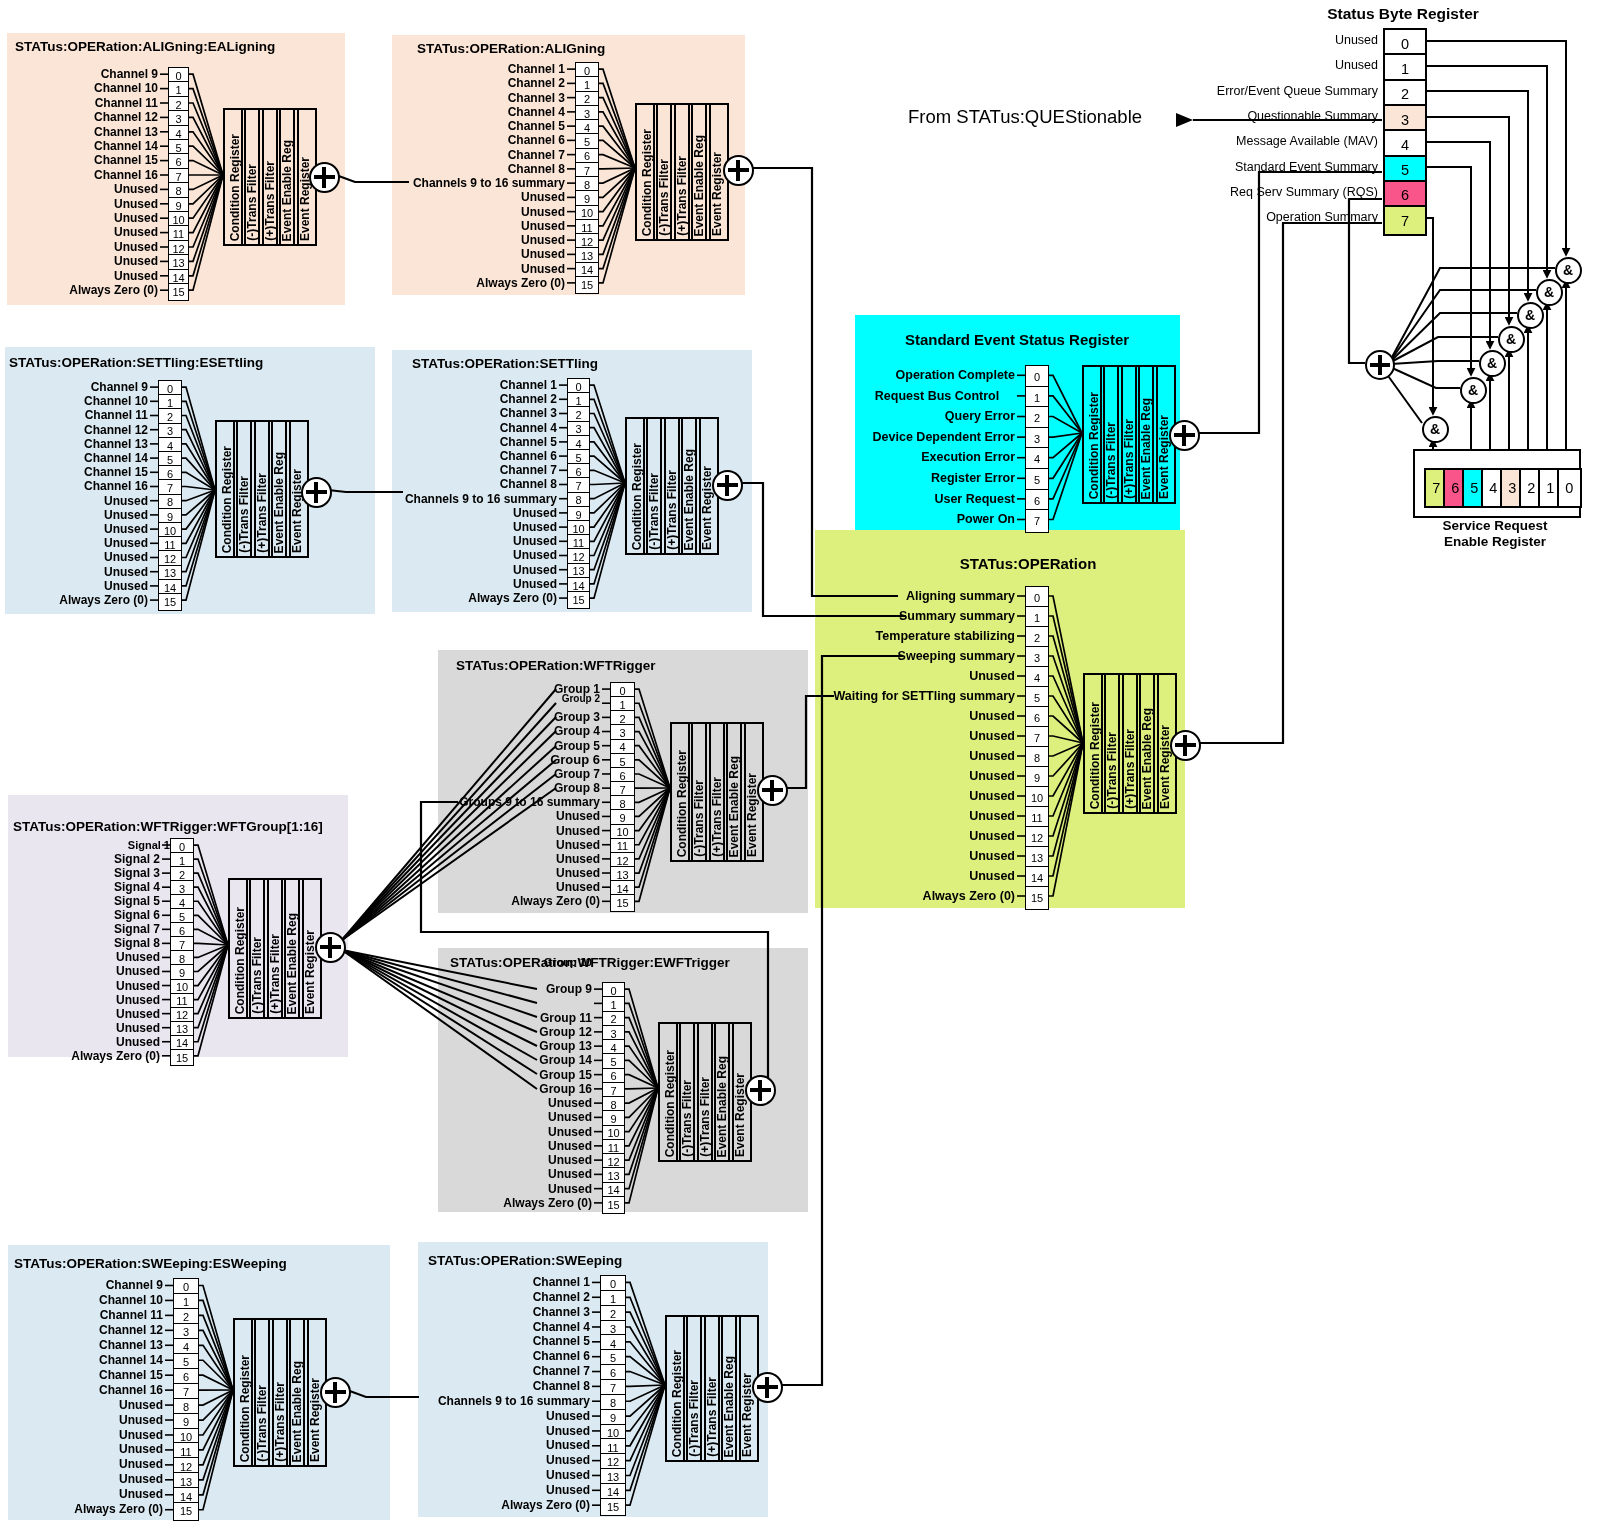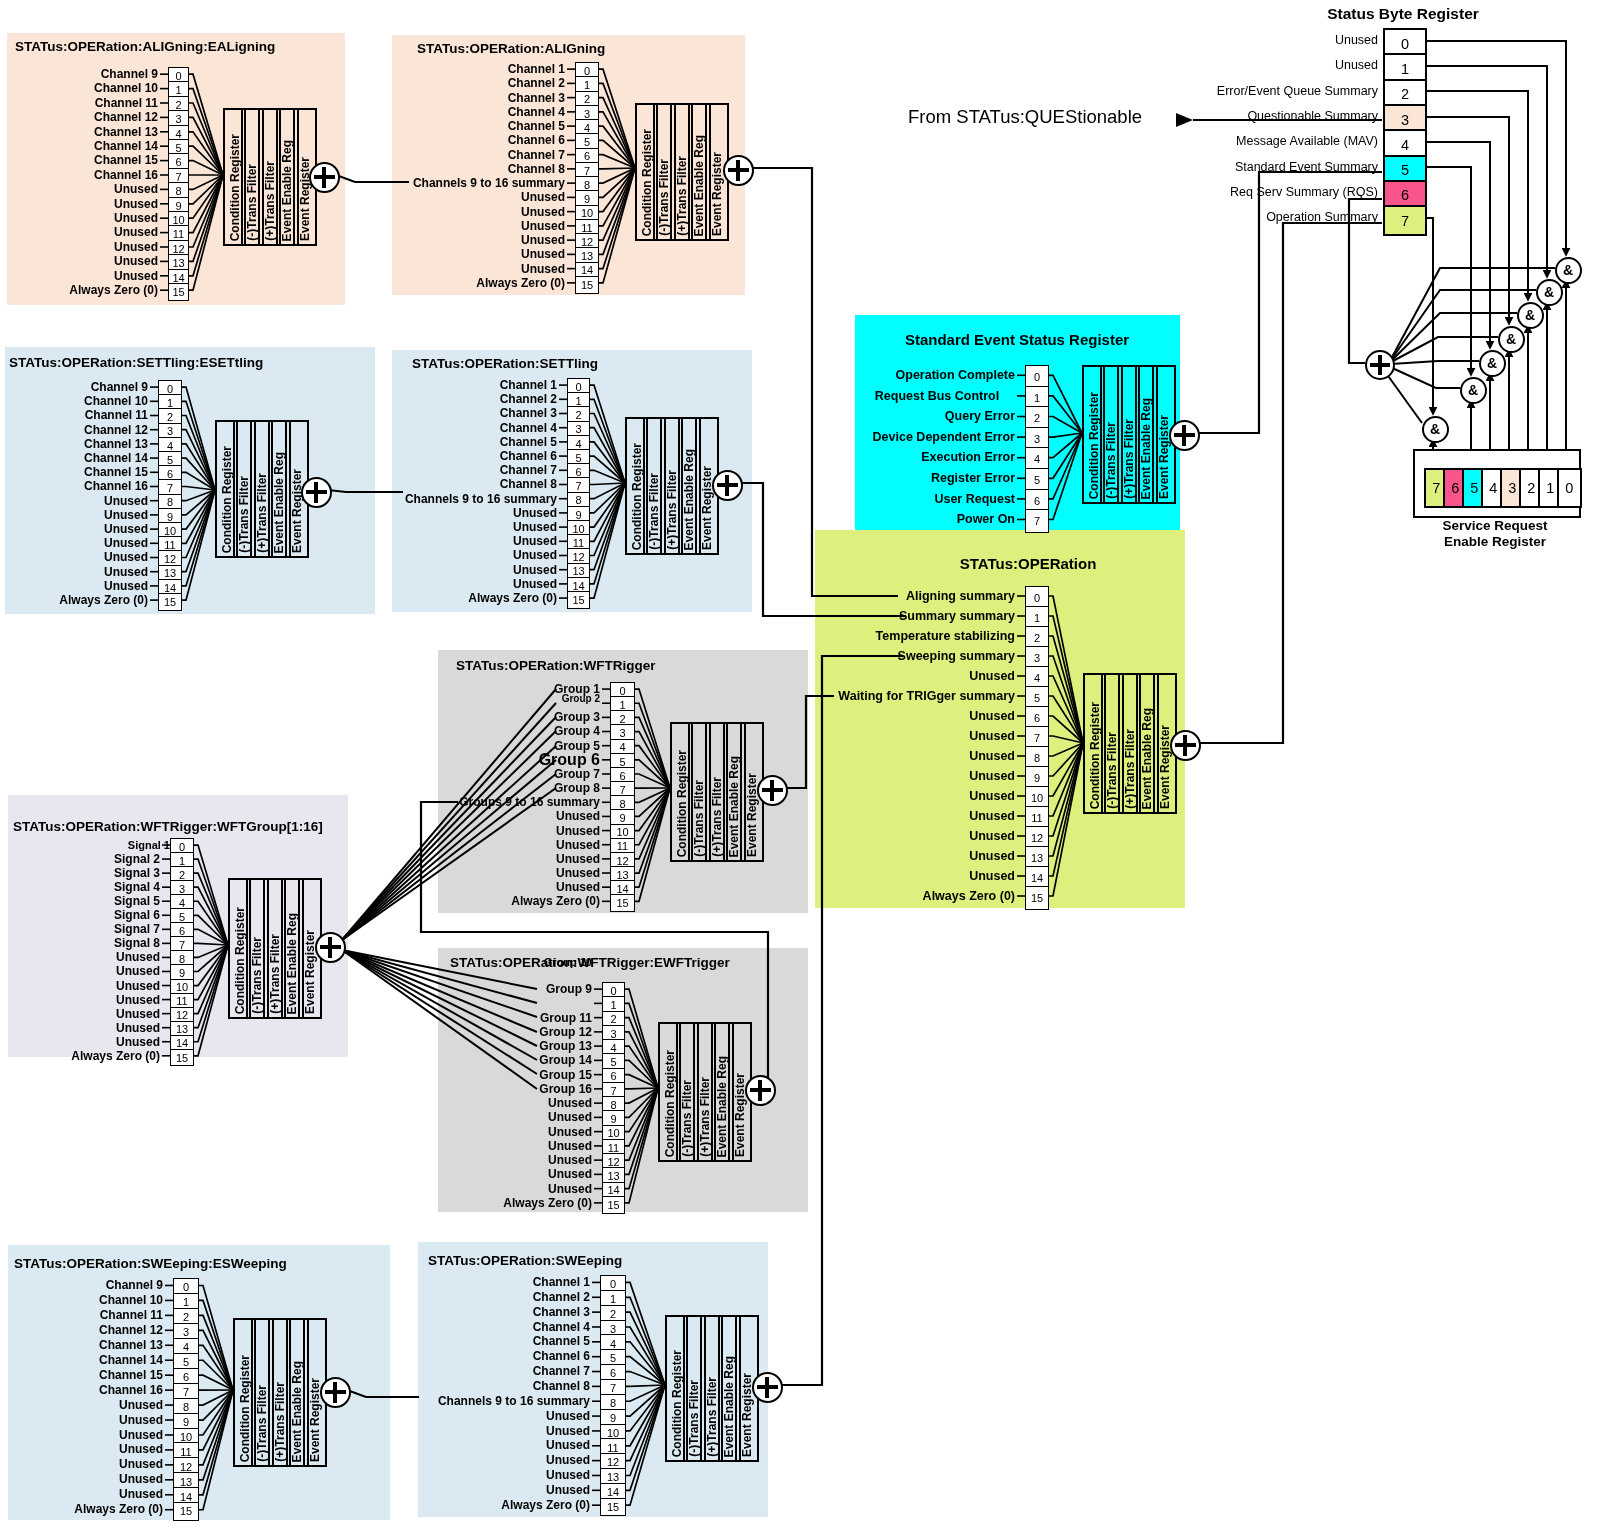--- a/index.html
+++ b/index.html
@@ -681,21 +681,21 @@
     <div class="bit-label" style="left: 819px; top: 586px; width: 196px; height: 20px; line-height: 20px; font-size: 12.5px;">Aligning summary</div>
     <div class="bit-cell" style="left: 1025px; top: 586px; width: 22px; height: 21.5px;">0</div>
     <div class="bit-label" style="left: 819px; top: 606px; width: 196px; height: 20px; line-height: 20px; font-size: 12.5px;">Summary summary</div>
     <div class="bit-cell" style="left: 1025px; top: 606px; width: 22px; height: 21.5px;">1</div>
     <div class="bit-label" style="left: 819px; top: 626px; width: 196px; height: 20px; line-height: 20px; font-size: 12.5px;">Temperature stabilizing</div>
     <div class="bit-cell" style="left: 1025px; top: 626px; width: 22px; height: 21.5px;">2</div>
     <div class="bit-label" style="left: 819px; top: 646px; width: 196px; height: 20px; line-height: 20px; font-size: 12.5px;">Sweeping summary</div>
     <div class="bit-cell" style="left: 1025px; top: 646px; width: 22px; height: 21.5px;">3</div>
     <div class="bit-label" style="left: 819px; top: 666px; width: 196px; height: 20px; line-height: 20px; font-size: 12.5px;">Unused</div>
     <div class="bit-cell" style="left: 1025px; top: 666px; width: 22px; height: 21.5px;">4</div>
-    <div class="bit-label" style="left: 819px; top: 686px; width: 196px; height: 20px; line-height: 20px; font-size: 12.5px;">Waiting for TRIGger summary</div>
+    <div class="bit-label" style="left: 819px; top: 686px; width: 196px; height: 20px; line-height: 20px; font-size: 12.5px;">Waiting for SETTling summary</div>
     <div class="bit-cell" style="left: 1025px; top: 686px; width: 22px; height: 21.5px;">5</div>
     <div class="bit-label" style="left: 819px; top: 706px; width: 196px; height: 20px; line-height: 20px; font-size: 12.5px;">Unused</div>
     <div class="bit-cell" style="left: 1025px; top: 706px; width: 22px; height: 21.5px;">6</div>
     <div class="bit-label" style="left: 819px; top: 726px; width: 196px; height: 20px; line-height: 20px; font-size: 12.5px;">Unused</div>
     <div class="bit-cell" style="left: 1025px; top: 726px; width: 22px; height: 21.5px;">7</div>
     <div class="bit-label" style="left: 819px; top: 746px; width: 196px; height: 20px; line-height: 20px; font-size: 12.5px;">Unused</div>
     <div class="bit-cell" style="left: 1025px; top: 746px; width: 22px; height: 21.5px;">8</div>
     <div class="bit-label" style="left: 819px; top: 766px; width: 196px; height: 20px; line-height: 20px; font-size: 12.5px;">Unused</div>
     <div class="bit-cell" style="left: 1025px; top: 766px; width: 22px; height: 21.5px;">9</div>
     <div class="bit-label" style="left: 819px; top: 786px; width: 196px; height: 20px; line-height: 20px; font-size: 12.5px;">Unused</div>
@@ -733,21 +733,21 @@
     <div class="bit-label" style="left: 442px; top: 682px; width: 158px; height: 14.15px; line-height: 14.15px; font-size: 12px;">Group 1</div>
     <div class="bit-cell" style="left: 610px; top: 682px; width: 23px; height: 15.65px;">0</div>
     <div class="bit-label" style="left: 442px; top: 692px; width: 158px; height: 14.15px; line-height: 14.15px; font-size: 10px;">Group 2</div>
     <div class="bit-cell" style="left: 610px; top: 696.15px; width: 23px; height: 15.65px;">1</div>
     <div class="bit-label" style="left: 442px; top: 710.3px; width: 158px; height: 14.15px; line-height: 14.15px; font-size: 12px;">Group 3</div>
     <div class="bit-cell" style="left: 610px; top: 710.3px; width: 23px; height: 15.65px;">2</div>
     <div class="bit-label" style="left: 442px; top: 724.45px; width: 158px; height: 14.15px; line-height: 14.15px; font-size: 12px;">Group 4</div>
     <div class="bit-cell" style="left: 610px; top: 724.45px; width: 23px; height: 15.65px;">3</div>
     <div class="bit-label" style="left: 442px; top: 738.6px; width: 158px; height: 14.15px; line-height: 14.15px; font-size: 12px;">Group 5</div>
     <div class="bit-cell" style="left: 610px; top: 738.6px; width: 23px; height: 15.65px;">4</div>
-    <div class="bit-label" style="left: 442px; top: 752.75px; width: 158px; height: 14.15px; line-height: 14.15px; font-size: 16px;">Group 6</div>
+    <div class="bit-label" style="left: 442px; top: 752.75px; width: 158px; height: 14.15px; line-height: 14.15px; font-size: 13px;">Group 6</div>
     <div class="bit-cell" style="left: 610px; top: 752.75px; width: 23px; height: 15.65px;">5</div>
     <div class="bit-label" style="left: 442px; top: 766.9px; width: 158px; height: 14.15px; line-height: 14.15px; font-size: 12px;">Group 7</div>
     <div class="bit-cell" style="left: 610px; top: 766.9px; width: 23px; height: 15.65px;">6</div>
     <div class="bit-label" style="left: 442px; top: 781.05px; width: 158px; height: 14.15px; line-height: 14.15px; font-size: 12px;">Group 8</div>
     <div class="bit-cell" style="left: 610px; top: 781.05px; width: 23px; height: 15.65px;">7</div>
     <div class="bit-label" style="left: 442px; top: 795.2px; width: 158px; height: 14.15px; line-height: 14.15px; font-size: 12px;">Groups 9 to 16 summary</div>
     <div class="bit-cell" style="left: 610px; top: 795.2px; width: 23px; height: 15.65px;">8</div>
     <div class="bit-label" style="left: 442px; top: 809.35px; width: 158px; height: 14.15px; line-height: 14.15px; font-size: 12px;">Unused</div>
     <div class="bit-cell" style="left: 610px; top: 809.35px; width: 23px; height: 15.65px;">9</div>
     <div class="bit-label" style="left: 442px; top: 823.5px; width: 158px; height: 14.15px; line-height: 14.15px; font-size: 12px;">Unused</div>

